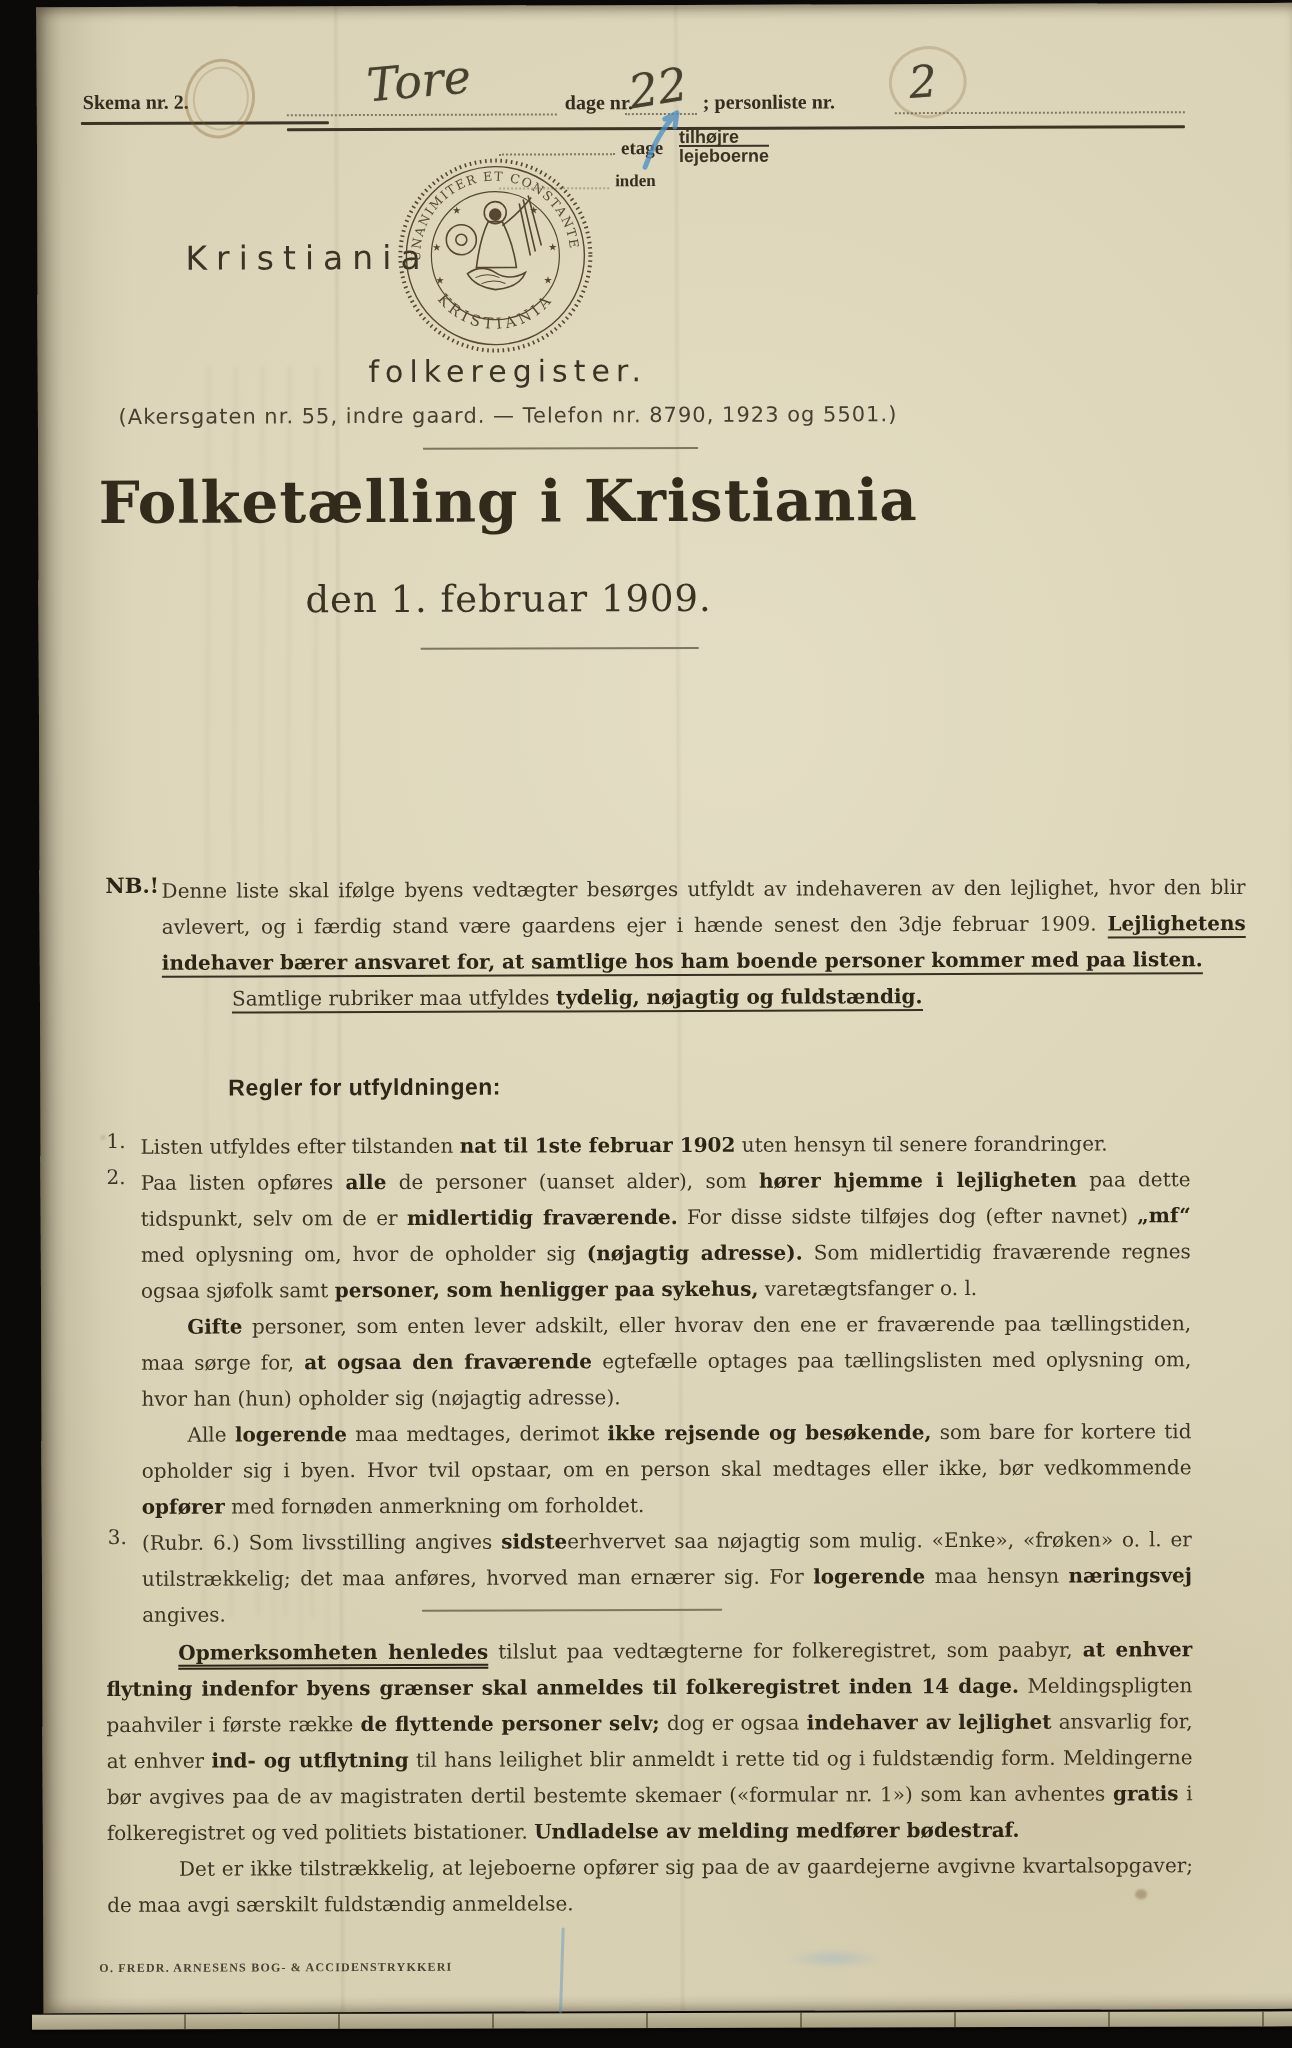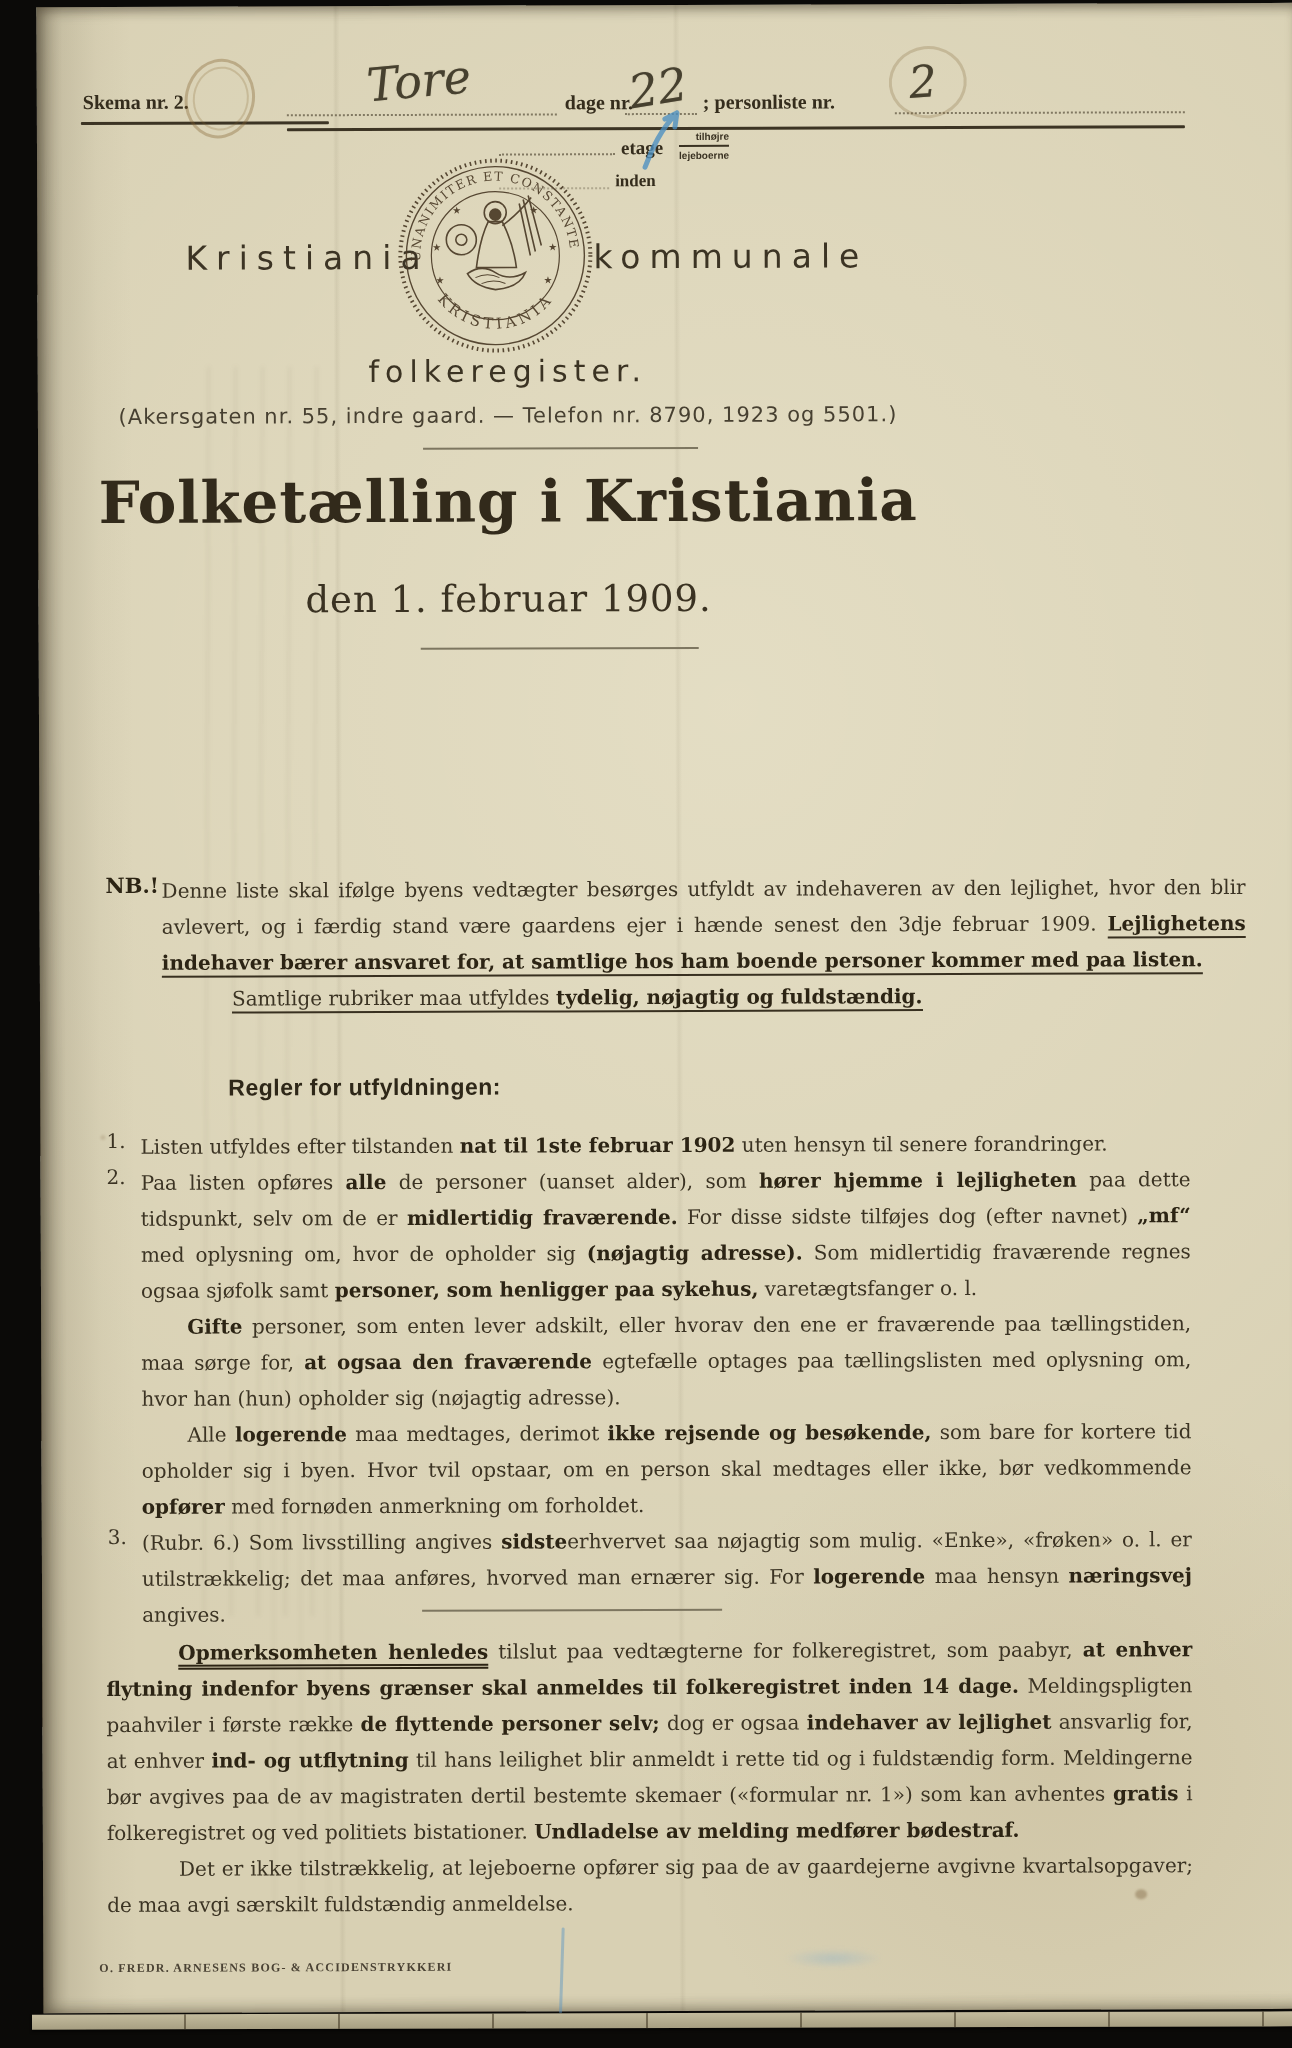--- a/index.html
+++ b/index.html
@@ -25,21 +25,21 @@
 
   
   .lbl{font-family:Liberation Serif, serif;font-weight:bold;color:#352d1d}
   .thick-rule{position:absolute;height:3px;background:#3c3424;border-radius:1px}
   .dotline{position:absolute;border-bottom:2px dotted rgba(80,70,50,.65)}
   .hand{
     font-family:"DejaVu Serif", serif;font-style:italic;color:#46402f;
     text-shadow:0 0 1px rgba(70,60,40,.4);
   }
   .etage-frac{position:absolute;font-family:"Liberation Sans",sans-serif;font-weight:bold;
-    font-size:10px;line-height:16px;color:#3a3222;text-align:right}
+    font-size:18px;line-height:16px;color:#3a3222;text-align:left}
   .etage-frac .bottom{display:block;border-top:2px solid #3a3222;padding-top:1px}
 
   
   .masthead-word{
     font-family:"DejaVu Sans","Liberation Sans",sans-serif;
     font-size:33px;letter-spacing:9px;color:#3c3424;font-weight:500;
   }
   .register-line{
     position:absolute;left:0;width:940px;text-align:center;
     font-family:"DejaVu Sans","Liberation Sans",sans-serif;
@@ -141,21 +141,20 @@
     <path d="M8 58 C 16 38 24 20 40 4 M40 4 L 28 10 M40 4 L 38 18" fill="none" stroke="#4b8fc2" stroke-width="5" stroke-linecap="round" opacity=".78"></path>
   </svg>
   <span class="abs lbl" style="left:578px;top:166px;font-size:17px">inden</span>
   <div class="dotline" style="left:462px;top:182px;width:110px;opacity:.5"></div>
 
   <div class="ring" style="left:148px;top:52px;width:64px;height:74px;border:3px solid rgba(128,94,42,.35);transform:rotate(12deg)"></div>
   <div class="ring" style="left:156px;top:60px;width:52px;height:60px;border:2px solid rgba(128,94,42,.22);transform:rotate(8deg)"></div>
   <div class="ring" style="left:852px;top:42px;width:72px;height:66px;border:3px solid rgba(120,92,46,.24);transform:rotate(-6deg)"></div>
 
   <span class="abs masthead-word" style="left:148px;top:232px">Kristiania</span>
-  <span class="abs masthead-word" style="left:556px;top:232px">kommunale</span>
 
   <svg class="abs" style="left:358px;top:150px;opacity:.92" width="200" height="200" viewBox="0 0 200 200">
     <defs>
       <path id="arcTop" d="M 25 100 A 75 75 0 0 1 175 100"></path>
       <path id="arcBottom" d="M 29 113 A 72 72 0 0 0 171 113"></path>
     </defs>
     <circle cx="100" cy="100" r="95" fill="none" stroke="#4b3b27" stroke-width="4" stroke-dasharray="1.6,3.6"></circle>
     <circle cx="100" cy="100" r="89" fill="none" stroke="#4b3b27" stroke-width="1.4"></circle>
     <circle cx="100" cy="100" r="64" fill="none" stroke="#4b3b27" stroke-width="1.2"></circle>
     <text font-family="DejaVu Serif, serif" font-size="12.5" letter-spacing="1.5" fill="#4b3b27">

